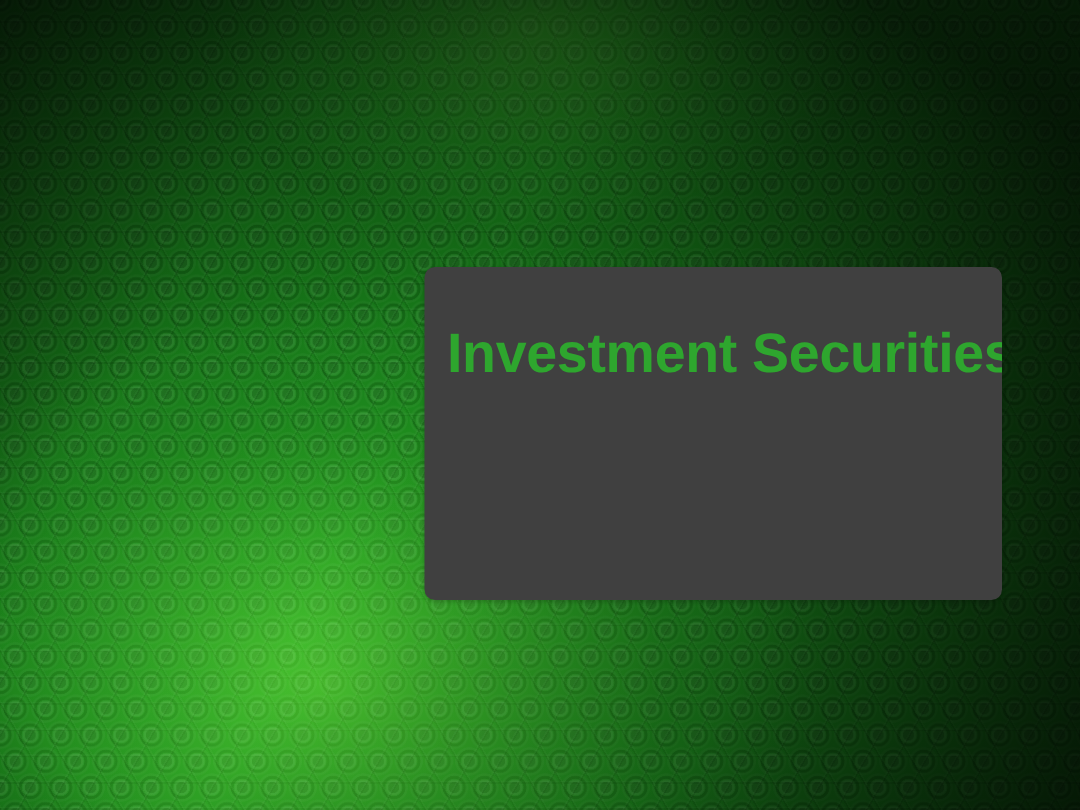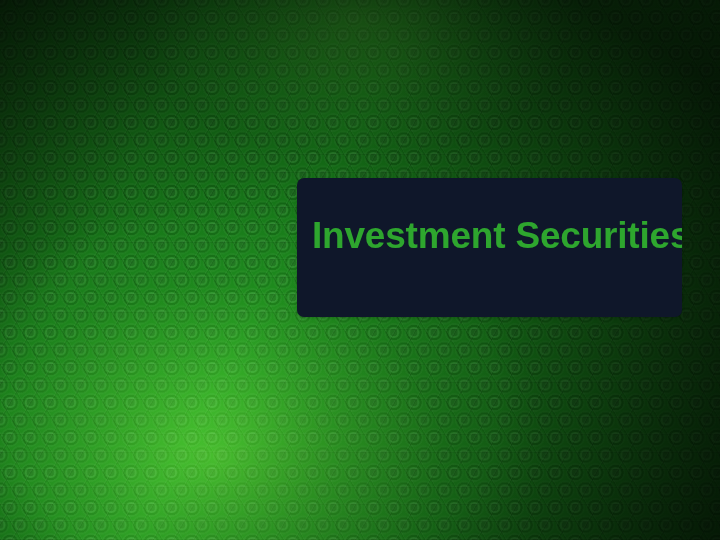--- a/index.html
+++ b/index.html
@@ -104,25 +104,25 @@
         rgba(0,0,0,0.42) 0%,
         rgba(0,0,0,0.05) 22%,
         rgba(0,0,0,0.00) 42%,
         rgba(0,0,0,0.22) 66%,
         rgba(0,0,0,0.60) 100%);
   }
 
   
   .content-card {
     position: absolute;
-    left: 297px;
+    left: 283px;
     top: 178px;
     width: 385px;
-    height: 139px;
-    background: #0f172a;
+    height: 222px;
+    background: #404040;
     border-radius: 7px;
     box-shadow: 0 1px 3px rgba(0,0,0,0.18);
     overflow: hidden;
   }
 
   .card-title {
     position: absolute;
     left: 15px;
     top: 36px;
     width: 356px;

